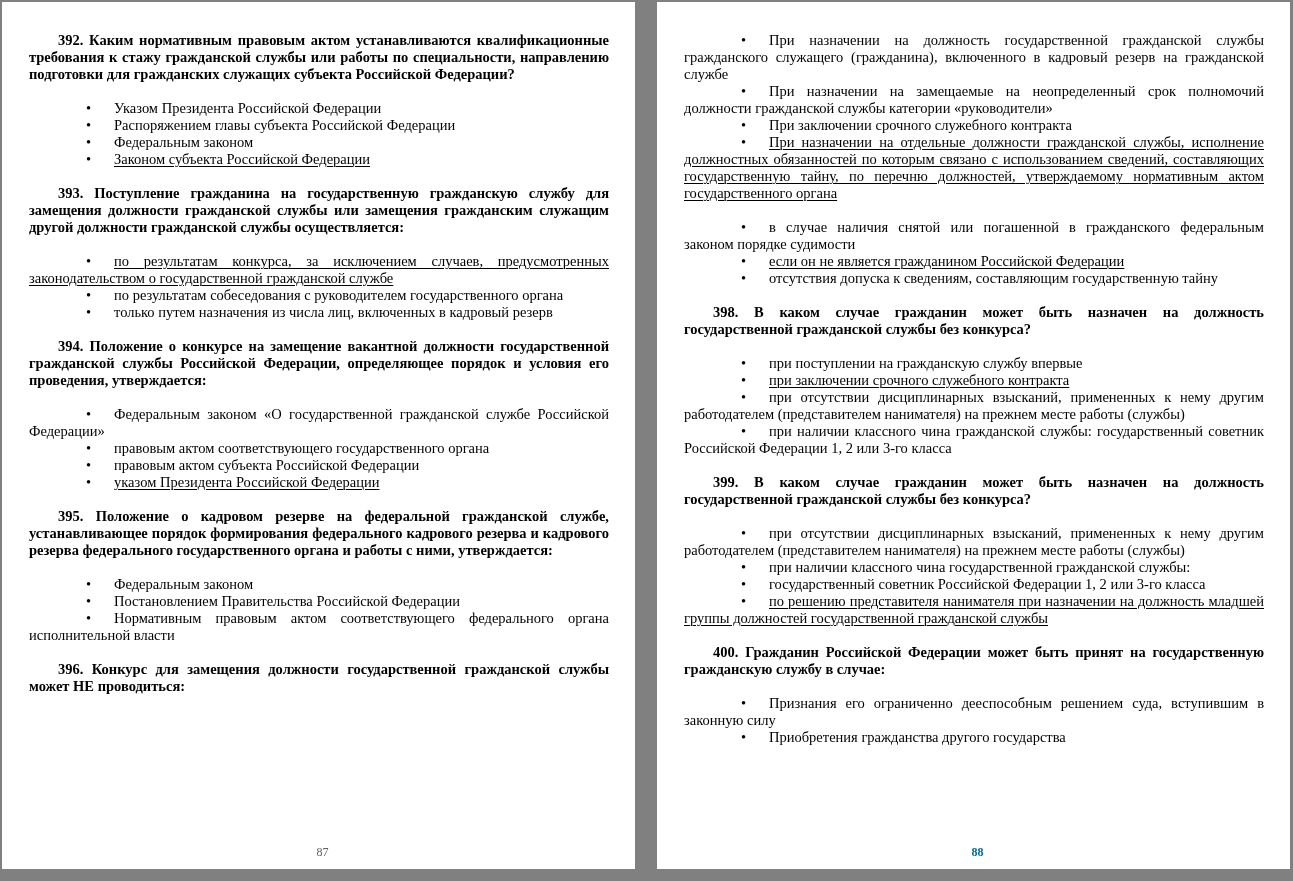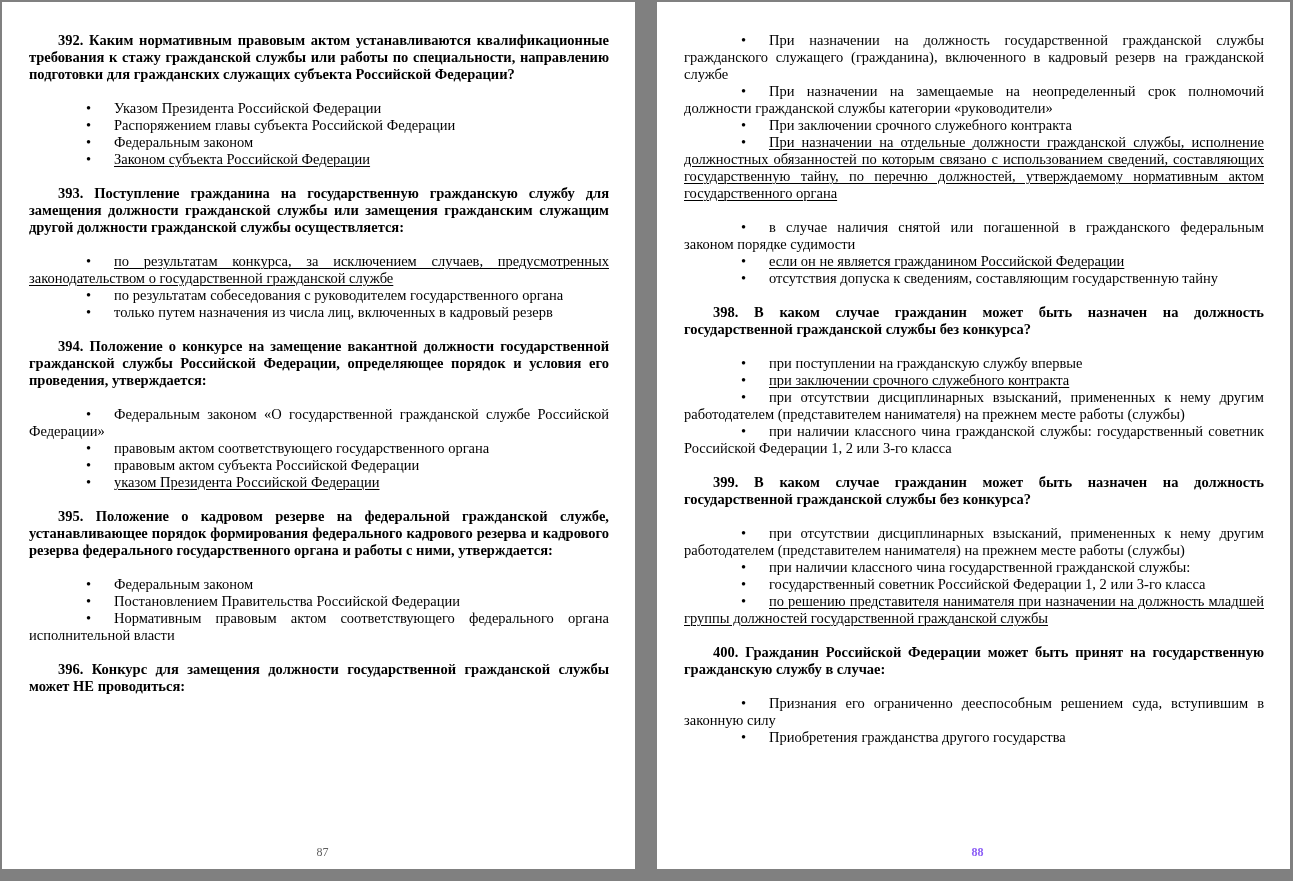--- a/index.html
+++ b/index.html
@@ -120,15 +120,15 @@
         <div class="answer"><span class="dot">•</span><span>при отсутствии дисциплинарных взысканий, примененных к нему другим работодателем (представителем нанимателя) на прежнем месте работы (службы)</span></div>
         <div class="answer"><span class="dot">•</span><span>при наличии классного чина государственной гражданской службы:</span></div>
         <div class="answer"><span class="dot">•</span><span>государственный советник Российской Федерации 1, 2 или 3-го класса</span></div>
         <div class="answer"><span class="dot">•</span><span class="u">по решению представителя нанимателя при назначении на должность младшей группы должностей государственной гражданской службы</span></div>
       </div>
       <p class="question">400. Гражданин Российской Федерации может быть принят на государственную гражданскую службу в случае:</p>
       <div class="answers">
         <div class="answer"><span class="dot">•</span><span>Признания его ограниченно дееспособным решением суда, вступившим в законную силу</span></div>
         <div class="answer"><span class="dot">•</span><span>Приобретения гражданства другого государства</span></div>
       </div>
-      <div class="page-number" style="color: #8b5cf6; font-weight: bold;">88</div>
+      <div class="page-number" style="color: #0369a1; font-weight: bold;">88</div>
     </div>
   </div>
 
 </body></html>

